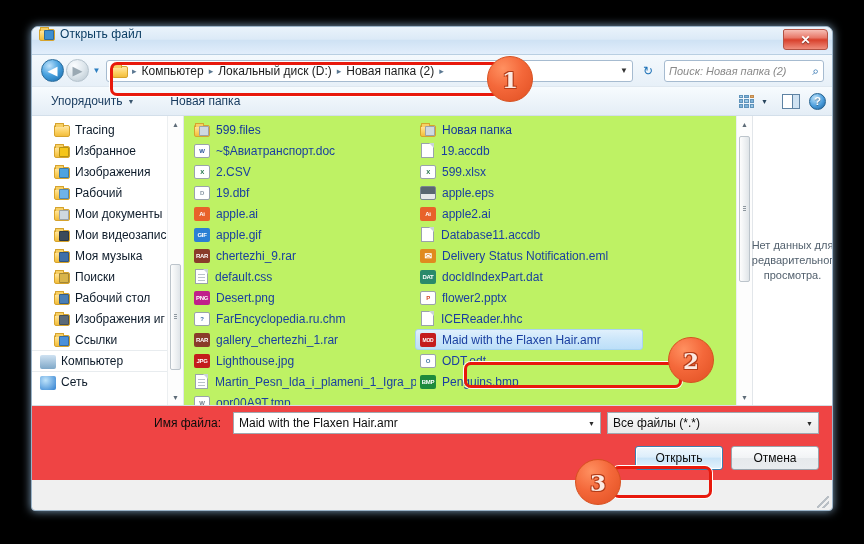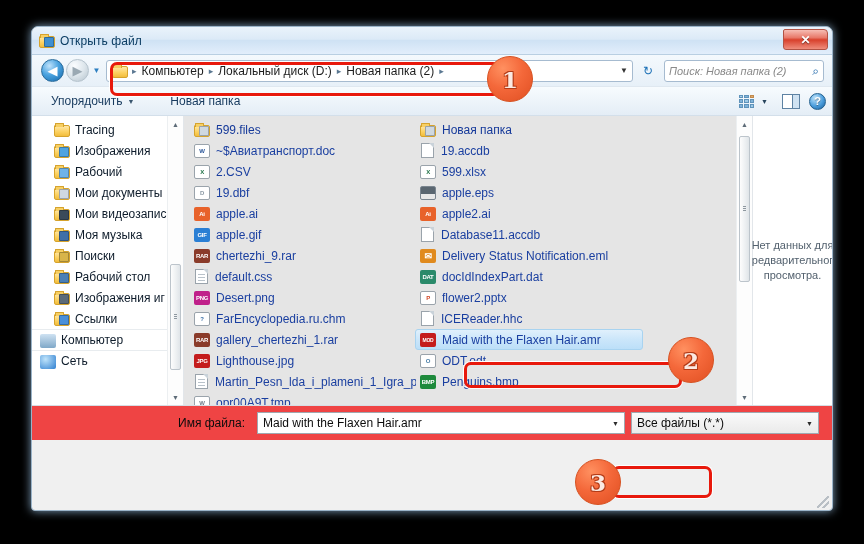--- a/index.html
+++ b/index.html
@@ -26,21 +26,21 @@
     background: #f0f0f0;
     box-shadow: 0 0 10px rgba(140,175,205,.9);
     overflow: hidden;
   }
   .titlebar {
     position: relative;
     height: 28px;
     background: linear-gradient(to bottom,#eaf3fb 0%, #dceaf7 45%, #cfe2f4 50%, #e2eefb 100%);
     border-bottom: 1px solid #b9cfe2;
     border-radius: 6px 6px 0 0;
-    display: flex; align-items: center;
+    display: flex; align-items: flex-start;
   }
   .title-icon {
     width: 16px; height: 16px; margin: 0 5px 0 7px;
     position: relative;
   }
   .title-text {
     font-size: 12px; color: #0b3d63; letter-spacing: .1px;
   }
   .winbtns { position: absolute; right: 4px; top: 2px; display: flex; }
   .btn-close {
@@ -200,21 +200,21 @@
 
   .ico.tag {
     width: 16px; height: 14px; margin-top:1px;
     border-radius: 2px;
     display:flex; align-items:center; justify-content:center;
     font-size: 6px; font-weight: bold; color:#fff; letter-spacing:-.3px;
   }
 
   .pane-files {
     flex: 1 1 auto; position: relative; overflow: hidden;
-    background:#e5e5e5;
+    background:#bef264;
   }
   .cols { display:flex; padding: 3px 0 0 6px; }
   .col { width: 226px; }
   .col2 { width: 262px; }
   .f-item {
     height: 21px; display:flex; align-items:center; gap:6px;
     padding-left: 4px; font-size: 12px; color: #1a3fa0;
     white-space: nowrap; overflow: hidden;
   }
   .f-item.folder-label { color:#15399a; }
@@ -262,21 +262,21 @@
   .combo {
     height: 22px; background:#fff; border:1px solid #a0a8b0;
     display:flex; align-items:center; padding-left:5px;
     font-size: 12px; color:#0c0c0c;
   }
   .combo .caret {
     margin-left:auto; width: 17px; text-align:center; font-size:7px; color:#2b2b2b;
   }
   .combo-name { width: 368px; }
   .combo-filter {
-    width: 188px;
+    width: 212px;
     background: linear-gradient(to bottom,#fafafa,#eaeaea);
   }
   .btnrow {
     height: 40px; display:flex; align-items:center; justify-content:flex-end;
     gap: 8px; padding: 0 13px 4px 0;
   }
   .dlgbtn {
     width: 88px; height: 24px;
     display:flex; align-items:center; justify-content:center;
     font-size: 12px; color:#0c0c0c;
@@ -381,20 +381,24 @@
 
     <div class="body">
 
       <div class="pane-sidebar">
         <div class="sb-list">
           <div class="sb-item">
             <span class="ico folder"></span>
             <span>Tracing</span>
           </div>
           <div class="sb-item">
+            <span class="ico folder ovl" style="--ovl:#f5c518"></span>
+            <span>Избранное</span>
+          </div>
+          <div class="sb-item">
             <span class="ico folder ovl" style="--ovl:#4fa3e0"></span>
             <span>Изображения</span>
           </div>
           <div class="sb-item">
             <span class="ico folder ovl" style="--ovl:#6fb3e8"></span>
             <span>Рабочий</span>
           </div>
           <div class="sb-item">
             <span class="ico folder ovl" style="--ovl:#cfd8e0"></span>
             <span>Мои документы</span>
@@ -579,20 +583,24 @@
         <span class="name-label">Имя файла:</span>
         <div class="combo combo-name">
           <span>Maid with the Flaxen Hair.amr</span>
           <span class="caret">▼</span>
         </div>
         <div class="combo combo-filter">
           <span>Все файлы (*.*)</span>
           <span class="caret">▼</span>
         </div>
       </div>
+      <div class="btnrow">
+        <div class="dlgbtn default">Открыть</div>
+        <div class="dlgbtn">Отмена</div>
+      </div>
     </div>
 
     <div class="grip"></div>
   </div>
 
   <div class="hl" style="left:110px; top:62px; width:390px; height:34px;"></div>
   <div class="hl" style="left:464px; top:362px; width:218px; height:26px;"></div>
   <div class="hl" style="left:612px; top:466px; width:100px; height:32px;"></div>
 
   <div class="badge" style="left:487px; top:56px;">1</div>

